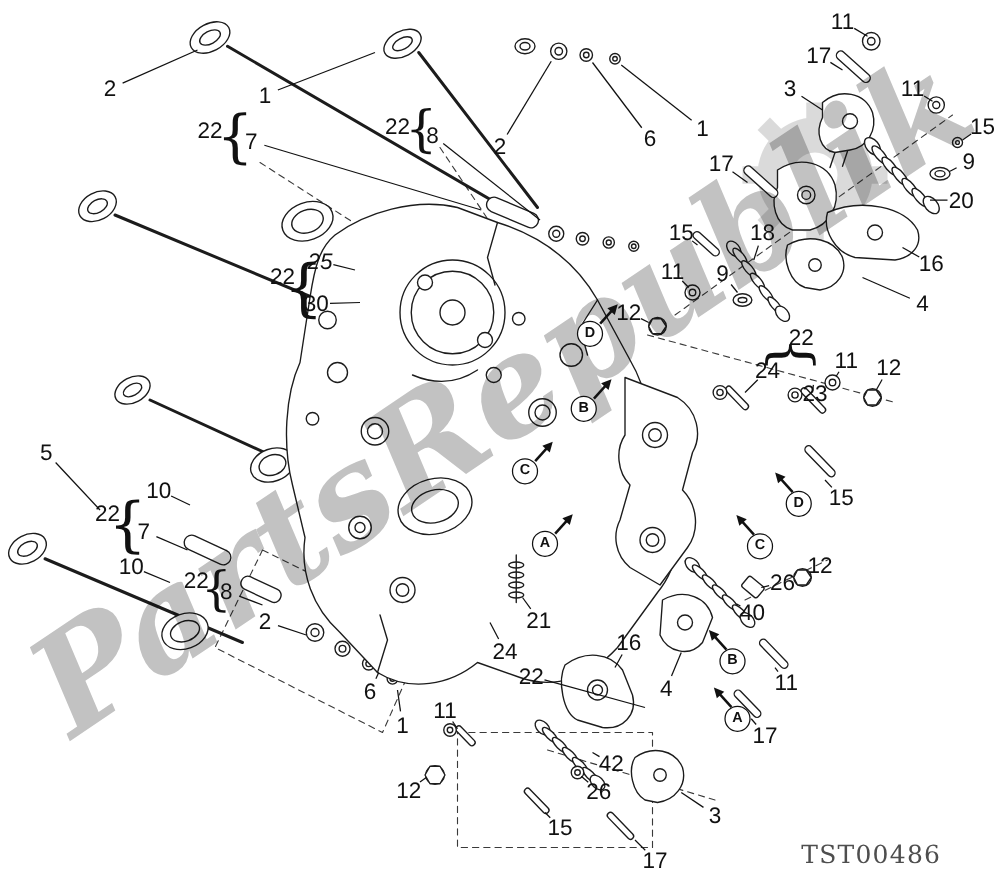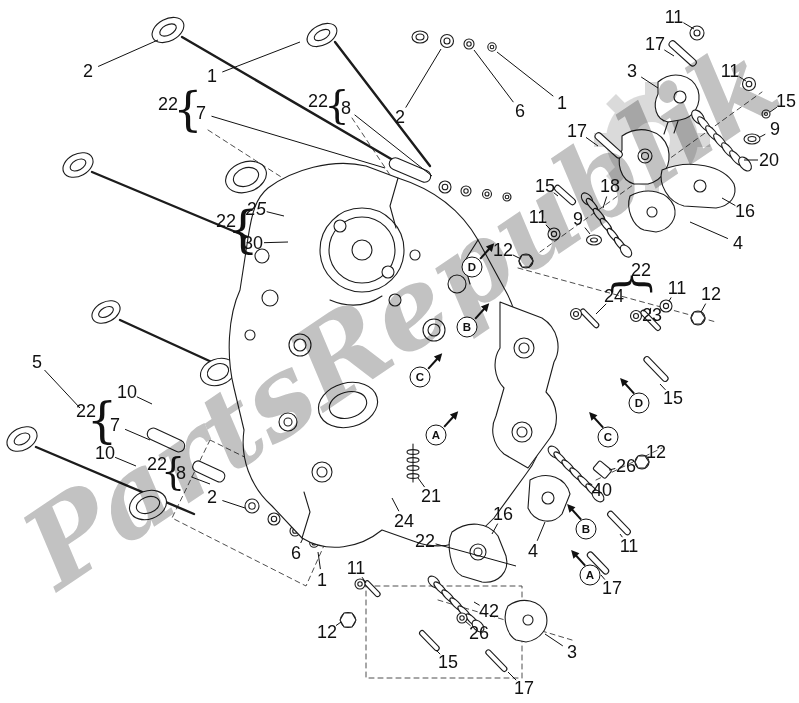--- a/index.html
+++ b/index.html
@@ -410,13 +410,14 @@
       <div class="callout" style="left: 590px; top: 575px;">A</div>
       <div class="arrow" style="left: 585px; top: 565px; transform: rotate(-132deg);"></div>
       <div class="brace" style="left: 188px; top: 109px; font-size: 46px; transform: translate(-50%, -50%) rotate(0deg);">{</div>
       <div class="brace" style="left: 337px; top: 104px; font-size: 40px; transform: translate(-50%, -50%) rotate(0deg);">{</div>
       <div class="brace" style="left: 243px; top: 230px; font-size: 50px; transform: translate(-50%, -50%) rotate(0deg);">{</div>
       <div class="brace" style="left: 102px; top: 420px; font-size: 48px; transform: translate(-50%, -50%) rotate(0deg);">{</div>
       <div class="brace" style="left: 173px; top: 471px; font-size: 38px; transform: translate(-50%, -50%) rotate(0deg);">{</div>
       <div class="brace" style="left: 633px; top: 284px; font-size: 44px; transform: translate(-50%, -50%) rotate(90deg);">{</div>
     </div>
 
+  <div class="part-code">TST00486</div>
 </div>
 
 </body></html>

